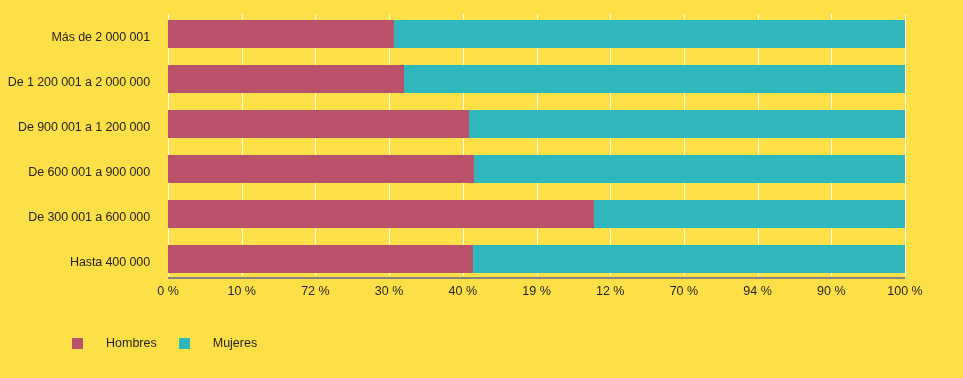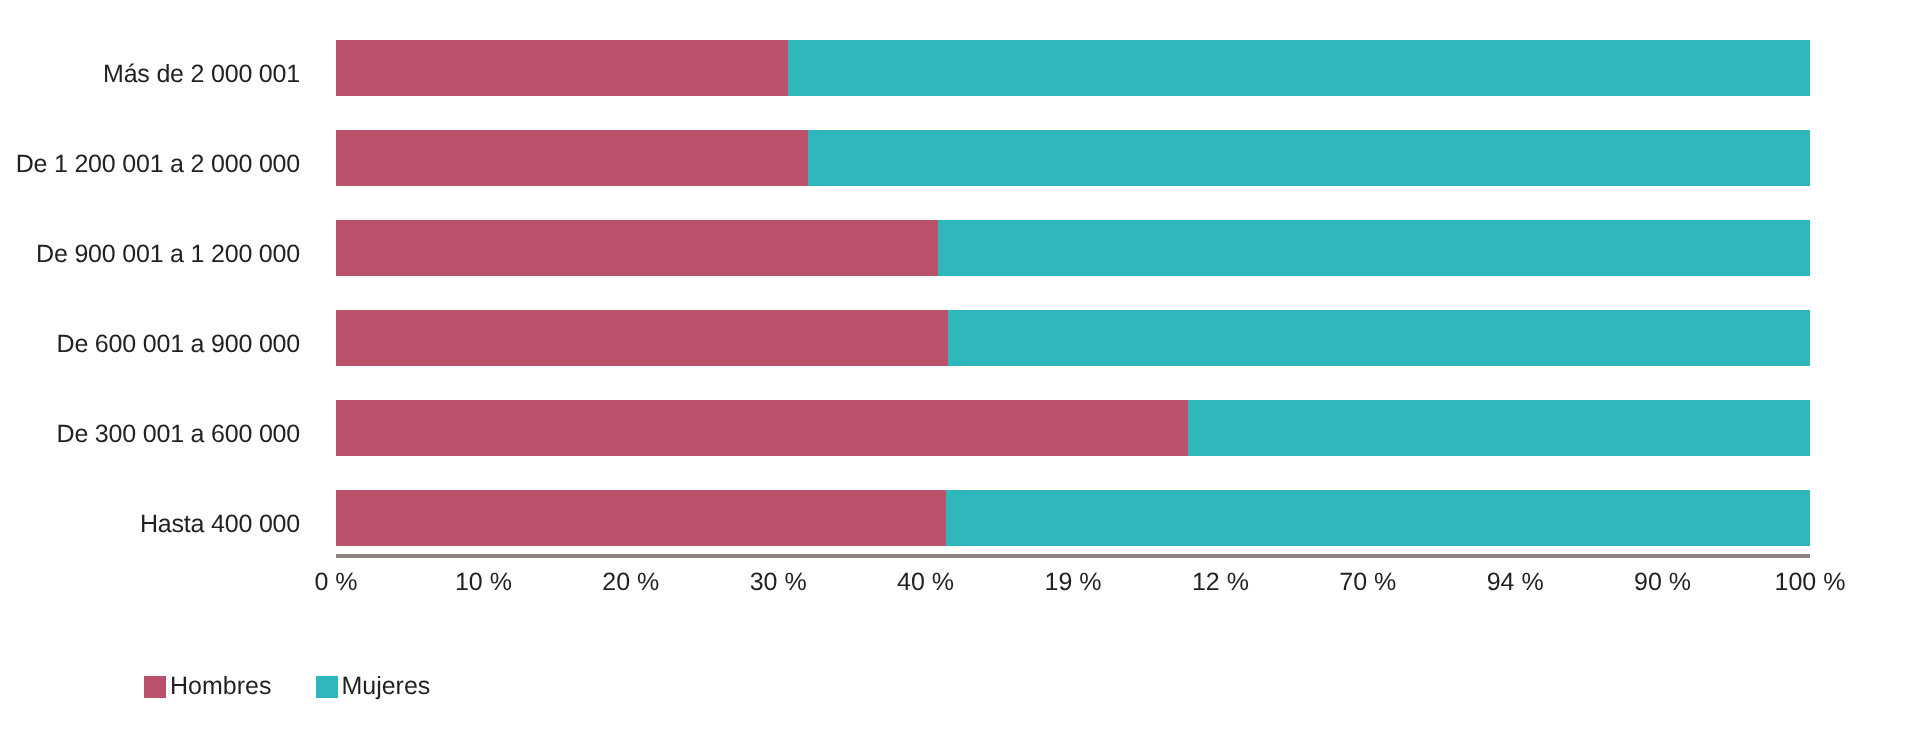--- a/index.html
+++ b/index.html
@@ -10,21 +10,21 @@
     width: 963px;
     height: 378px;
     background: #f9eae8;
     font-family: "Liberation Sans", sans-serif;
     overflow: hidden;
   }
   #chart-root {
     position: relative;
     width: 963px;
     height: 378px;
-    background: #ffffff;
+    background: #fde047;
     box-sizing: border-box;
   }
 
   
   .plot-wrap {
     position: absolute;
     left: 0;
     top: 0;
     width: 963px;
     height: 378px;
@@ -128,21 +128,21 @@
     position: absolute;
     left: 72px;
     top: 336px;
     display: flex;
     align-items: center;
     gap: 22px;
   }
   .legend-item {
     display: flex;
     align-items: center;
-    gap: 2px;
+    gap: 23px;
   }
   .legend-swatch {
     width: 11px;
     height: 11px;
     display: inline-block;
   }
   .legend-swatch.hombres { background: #bb526b; }
   .legend-swatch.mujeres { background: #2fb8bb; }
   .legend-text {
     font-size: 12.5px;
@@ -204,21 +204,21 @@
             <div class="seg-hombres" style="width: 305.118px; background: rgb(187, 82, 107);"></div>
             <div class="seg-mujeres" style="width: 431.882px; background: rgb(47, 184, 187);"></div>
           </div>
         </div>
     </div>
 
     <div class="axis-line"></div>
     <div class="x-ticks">
         <div class="x-tick" style="left: 0px;">0 %</div>
         <div class="x-tick" style="left: 73.7px;">10 %</div>
-        <div class="x-tick" style="left: 147.4px;">20 %</div>
+        <div class="x-tick" style="left: 147.4px;">72 %</div>
         <div class="x-tick" style="left: 221.1px;">30 %</div>
         <div class="x-tick" style="left: 294.8px;">40 %</div>
         <div class="x-tick" style="left: 368.5px;">19 %</div>
         <div class="x-tick" style="left: 442.2px;">12 %</div>
         <div class="x-tick" style="left: 515.9px;">70 %</div>
         <div class="x-tick" style="left: 589.6px;">94 %</div>
         <div class="x-tick" style="left: 663.3px;">90 %</div>
         <div class="x-tick" style="left: 737px;">100 %</div>
       </div>
 

